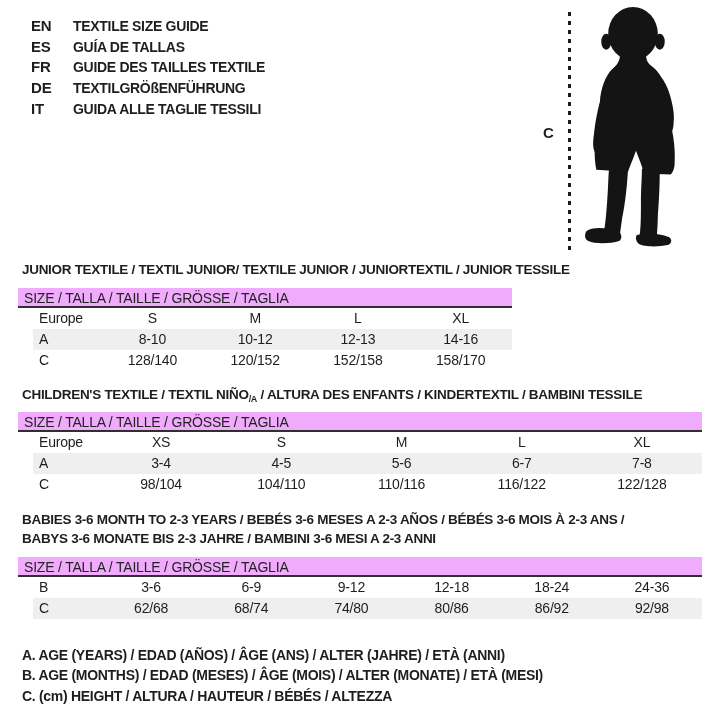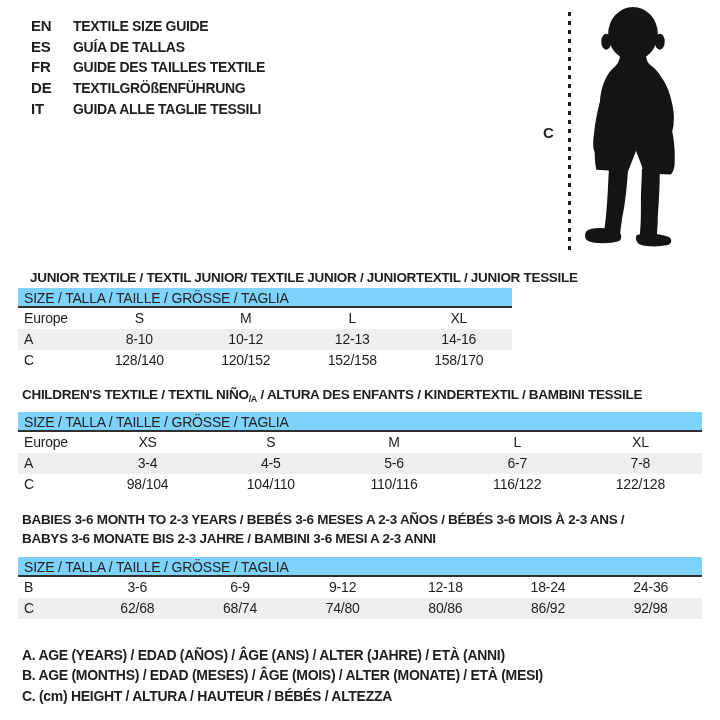--- a/index.html
+++ b/index.html
@@ -28,27 +28,27 @@
   .silhouette { left: 576px; top: 6px; }
 
   
   .sec-title { font-weight: 700; font-size: 13.5px; letter-spacing: -0.3px; line-height: 19px; }
   .sub { font-size: 9px; vertical-align: -3px; }
 
   
   .tbl { background: #fff; }
   .tbl-header {
     height: 20px; line-height: 20px;
-    background: #7dd3fc;
+    background: #f0abfc;
     border-bottom: 2px solid #2f2f2f;
     padding-left: 6px;
     font-size: 14px; letter-spacing: -0.2px;
     color: #222;
   }
-  .tbl-row { display: grid; height: 21px; line-height: 21px; font-size: 14px; letter-spacing: -0.2px; }
+  .tbl-row { display: grid; height: 21px; line-height: 21px; font-size: 14px; letter-spacing: -0.2px; margin-left: 15px; }
   .cols4 { grid-template-columns: 68px repeat(4, 1fr); }
   .cols5 { grid-template-columns: 68px repeat(5, 1fr); }
   .cols6 { grid-template-columns: 68px repeat(6, 1fr); }
   .cell { text-align: center; }
   .cell.rowlabel { text-align: left; padding-left: 6px; }
   .stripe { background: #efefef; }
 
   
   .legend-line { font-weight: 700; font-size: 14px; letter-spacing: -0.3px; line-height: 20.3px; }
 </style>
@@ -87,21 +87,21 @@
   <path d="M44,48 C44,54 42,58 39,61 C31,67 26,78 24,92 L23,112 L91,112 L91,94 C90,78 84,66 75,60 C72,58 70,54 70,48 Z"></path>
   <path d="M40,60 C30,72 22,96 18,126 C17,134 16,141 18,146 C20,151 25,151 27,146 C29,142 30,135 31,127 C34,104 38,82 46,68 Z"></path>
   <path d="M70,58 C81,64 90,75 94,89 C97,99 99,109 98,117 C98,126 94,134 87,139 C83,142 79,138 81,133 C84,126 86,118 85,110 C83,96 78,80 70,68 Z"></path>
   <path d="M23,108 L91,108 C97,122 100,142 99,158 C99,164 97,168 95,170 L68,169 C66,160 62,152 60,146 C58,152 54,161 52,167 L20,165 C17,150 18,128 23,108 Z"></path>
   <path d="M33,162 L52,164 C51,182 49,200 46,214 C45,222 44,228 44,231 L27,231 C29,222 30,210 31,196 C32,183 32,172 33,162 Z"></path>
   <path d="M10,227 C16,222 32,223 43,228 C46,230 46,235 43,237 C34,240 18,240 12,237 C8,235 8,230 10,227 Z"></path>
   <path d="M66,164 L84,166 C84,182 83,198 82,212 C82,222 81,230 81,235 L63,235 C65,226 65,212 65,198 C65,184 66,174 66,164 Z"></path>
   <path d="M61,231 C69,228 84,229 93,233 C97,235 96,240 92,241 C83,243 68,243 63,240 C60,238 59,233 61,231 Z"></path>
 </svg>
 
-<div class="abs sec-title" style="left:22px; top:268px;margin-left:8px;">JUNIOR TEXTILE / TEXTIL JUNIOR/ TEXTILE JUNIOR / JUNIORTEXTIL / JUNIOR TESSILE</div>
+<div class="abs sec-title" style="left:22px; top:260px;">JUNIOR TEXTILE / TEXTIL JUNIOR/ TEXTILE JUNIOR / JUNIORTEXTIL / JUNIOR TESSILE</div>
 <div class="abs tbl" style="left:18px; top:288px; width:494px;">
   <div class="tbl-header">SIZE / TALLA / TAILLE / GRÖSSE / TAGLIA</div>
   <div class="tbl-row cols4">
     <div class="cell rowlabel">Europe</div>
     <div class="cell">S</div>
     <div class="cell">M</div>
     <div class="cell">L</div>
     <div class="cell">XL</div>
   </div>
   <div class="tbl-row cols4 stripe">

